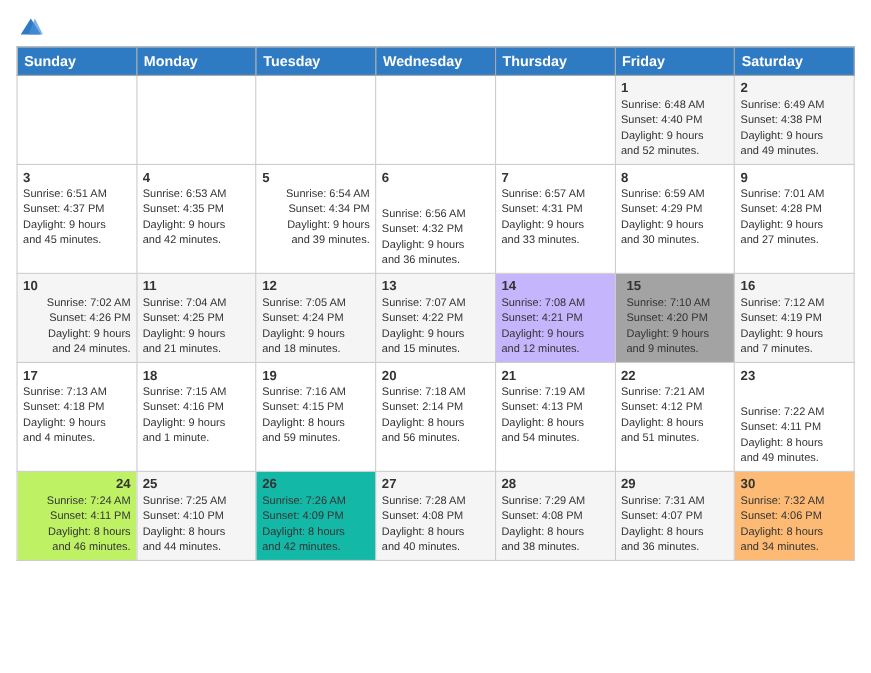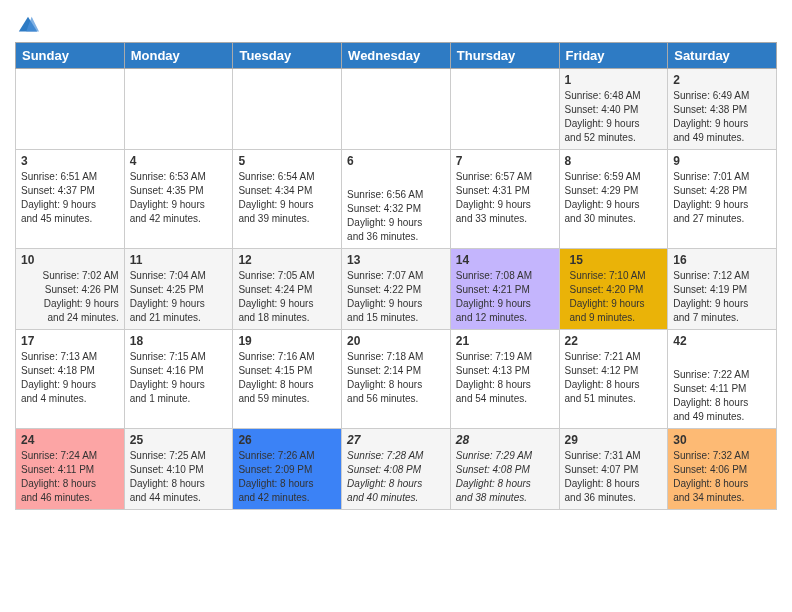--- a/index.html
+++ b/index.html
@@ -161,21 +161,21 @@
           </td>
           <td style="background: rgb(255, 255, 255);">
             <span class="day-number">4</span>
             <div class="day-info" style="white-space: pre-line;">Sunrise: 6:53 AM
 Sunset: 4:35 PM
 Daylight: 9 hours
 and 42 minutes.</div>
           </td>
           <td style="background: rgb(255, 255, 255);">
             <span class="day-number">5</span>
-            <div class="day-info" style="white-space: pre-line;">Sunrise: 6:54 AM
+            <div class="day-info" style="white-space: pre-line; text-align: right;">Sunrise: 6:54 AM
 Sunset: 4:34 PM
 Daylight: 9 hours
 and 39 minutes.</div>
           </td>
           <td style="background: rgb(255, 255, 255);">
             <span class="day-number">6</span>
             <div class="day-info" style="white-space: pre-line; margin-top: 20px;">Sunrise: 6:56 AM
 Sunset: 4:32 PM
 Daylight: 9 hours
 and 36 minutes.</div>
@@ -231,21 +231,21 @@
 Daylight: 9 hours
 and 15 minutes.</div>
           </td>
           <td style="background: #c4b5fd;">
             <span class="day-number">14</span>
             <div class="day-info" style="white-space: pre-line;">Sunrise: 7:08 AM
 Sunset: 4:21 PM
 Daylight: 9 hours
 and 12 minutes.</div>
           </td>
-          <td style="background: #eab308; padding-left: 10px;">
+          <td style="background: #a3a3a3; padding-left: 10px;">
             <span class="day-number">15</span>
             <div class="day-info" style="white-space: pre-line;">Sunrise: 7:10 AM
 Sunset: 4:20 PM
 Daylight: 9 hours
 and 9 minutes.</div>
           </td>
           <td style="background: rgb(245, 245, 245);">
             <span class="day-number">16</span>
             <div class="day-info" style="white-space: pre-line;">Sunrise: 7:12 AM
 Sunset: 4:19 PM
@@ -290,57 +290,57 @@
 and 54 minutes.</div>
           </td>
           <td style="background: rgb(255, 255, 255);">
             <span class="day-number">22</span>
             <div class="day-info" style="white-space: pre-line;">Sunrise: 7:21 AM
 Sunset: 4:12 PM
 Daylight: 8 hours
 and 51 minutes.</div>
           </td>
           <td style="background: rgb(255, 255, 255);">
-            <span class="day-number">42</span>
+            <span class="day-number">23</span>
             <div class="day-info" style="white-space: pre-line; margin-top: 20px;">Sunrise: 7:22 AM
 Sunset: 4:11 PM
 Daylight: 8 hours
 and 49 minutes.</div>
           </td>
         </tr>
         <tr>
-          <td style="background: #fca5a5;">
+          <td style="background: #bef264; text-align: right;">
             <span class="day-number">24</span>
             <div class="day-info" style="white-space: pre-line;">Sunrise: 7:24 AM
 Sunset: 4:11 PM
 Daylight: 8 hours
 and 46 minutes.</div>
           </td>
           <td style="background: rgb(245, 245, 245);">
             <span class="day-number">25</span>
             <div class="day-info" style="white-space: pre-line;">Sunrise: 7:25 AM
 Sunset: 4:10 PM
 Daylight: 8 hours
 and 44 minutes.</div>
           </td>
-          <td style="background: #3b82f6;">
+          <td style="background: #14b8a6;">
             <span class="day-number">26</span>
             <div class="day-info" style="white-space: pre-line;">Sunrise: 7:26 AM
-Sunset: 2:09 PM
+Sunset: 4:09 PM
 Daylight: 8 hours
 and 42 minutes.</div>
           </td>
-          <td style="background: rgb(245, 245, 245); font-style: italic;">
+          <td style="background: rgb(245, 245, 245);">
             <span class="day-number">27</span>
             <div class="day-info" style="white-space: pre-line;">Sunrise: 7:28 AM
 Sunset: 4:08 PM
 Daylight: 8 hours
 and 40 minutes.</div>
           </td>
-          <td style="background: rgb(245, 245, 245); font-style: italic;">
+          <td style="background: rgb(245, 245, 245);">
             <span class="day-number">28</span>
             <div class="day-info" style="white-space: pre-line;">Sunrise: 7:29 AM
 Sunset: 4:08 PM
 Daylight: 8 hours
 and 38 minutes.</div>
           </td>
           <td style="background: rgb(245, 245, 245);">
             <span class="day-number">29</span>
             <div class="day-info" style="white-space: pre-line;">Sunrise: 7:31 AM
 Sunset: 4:07 PM

